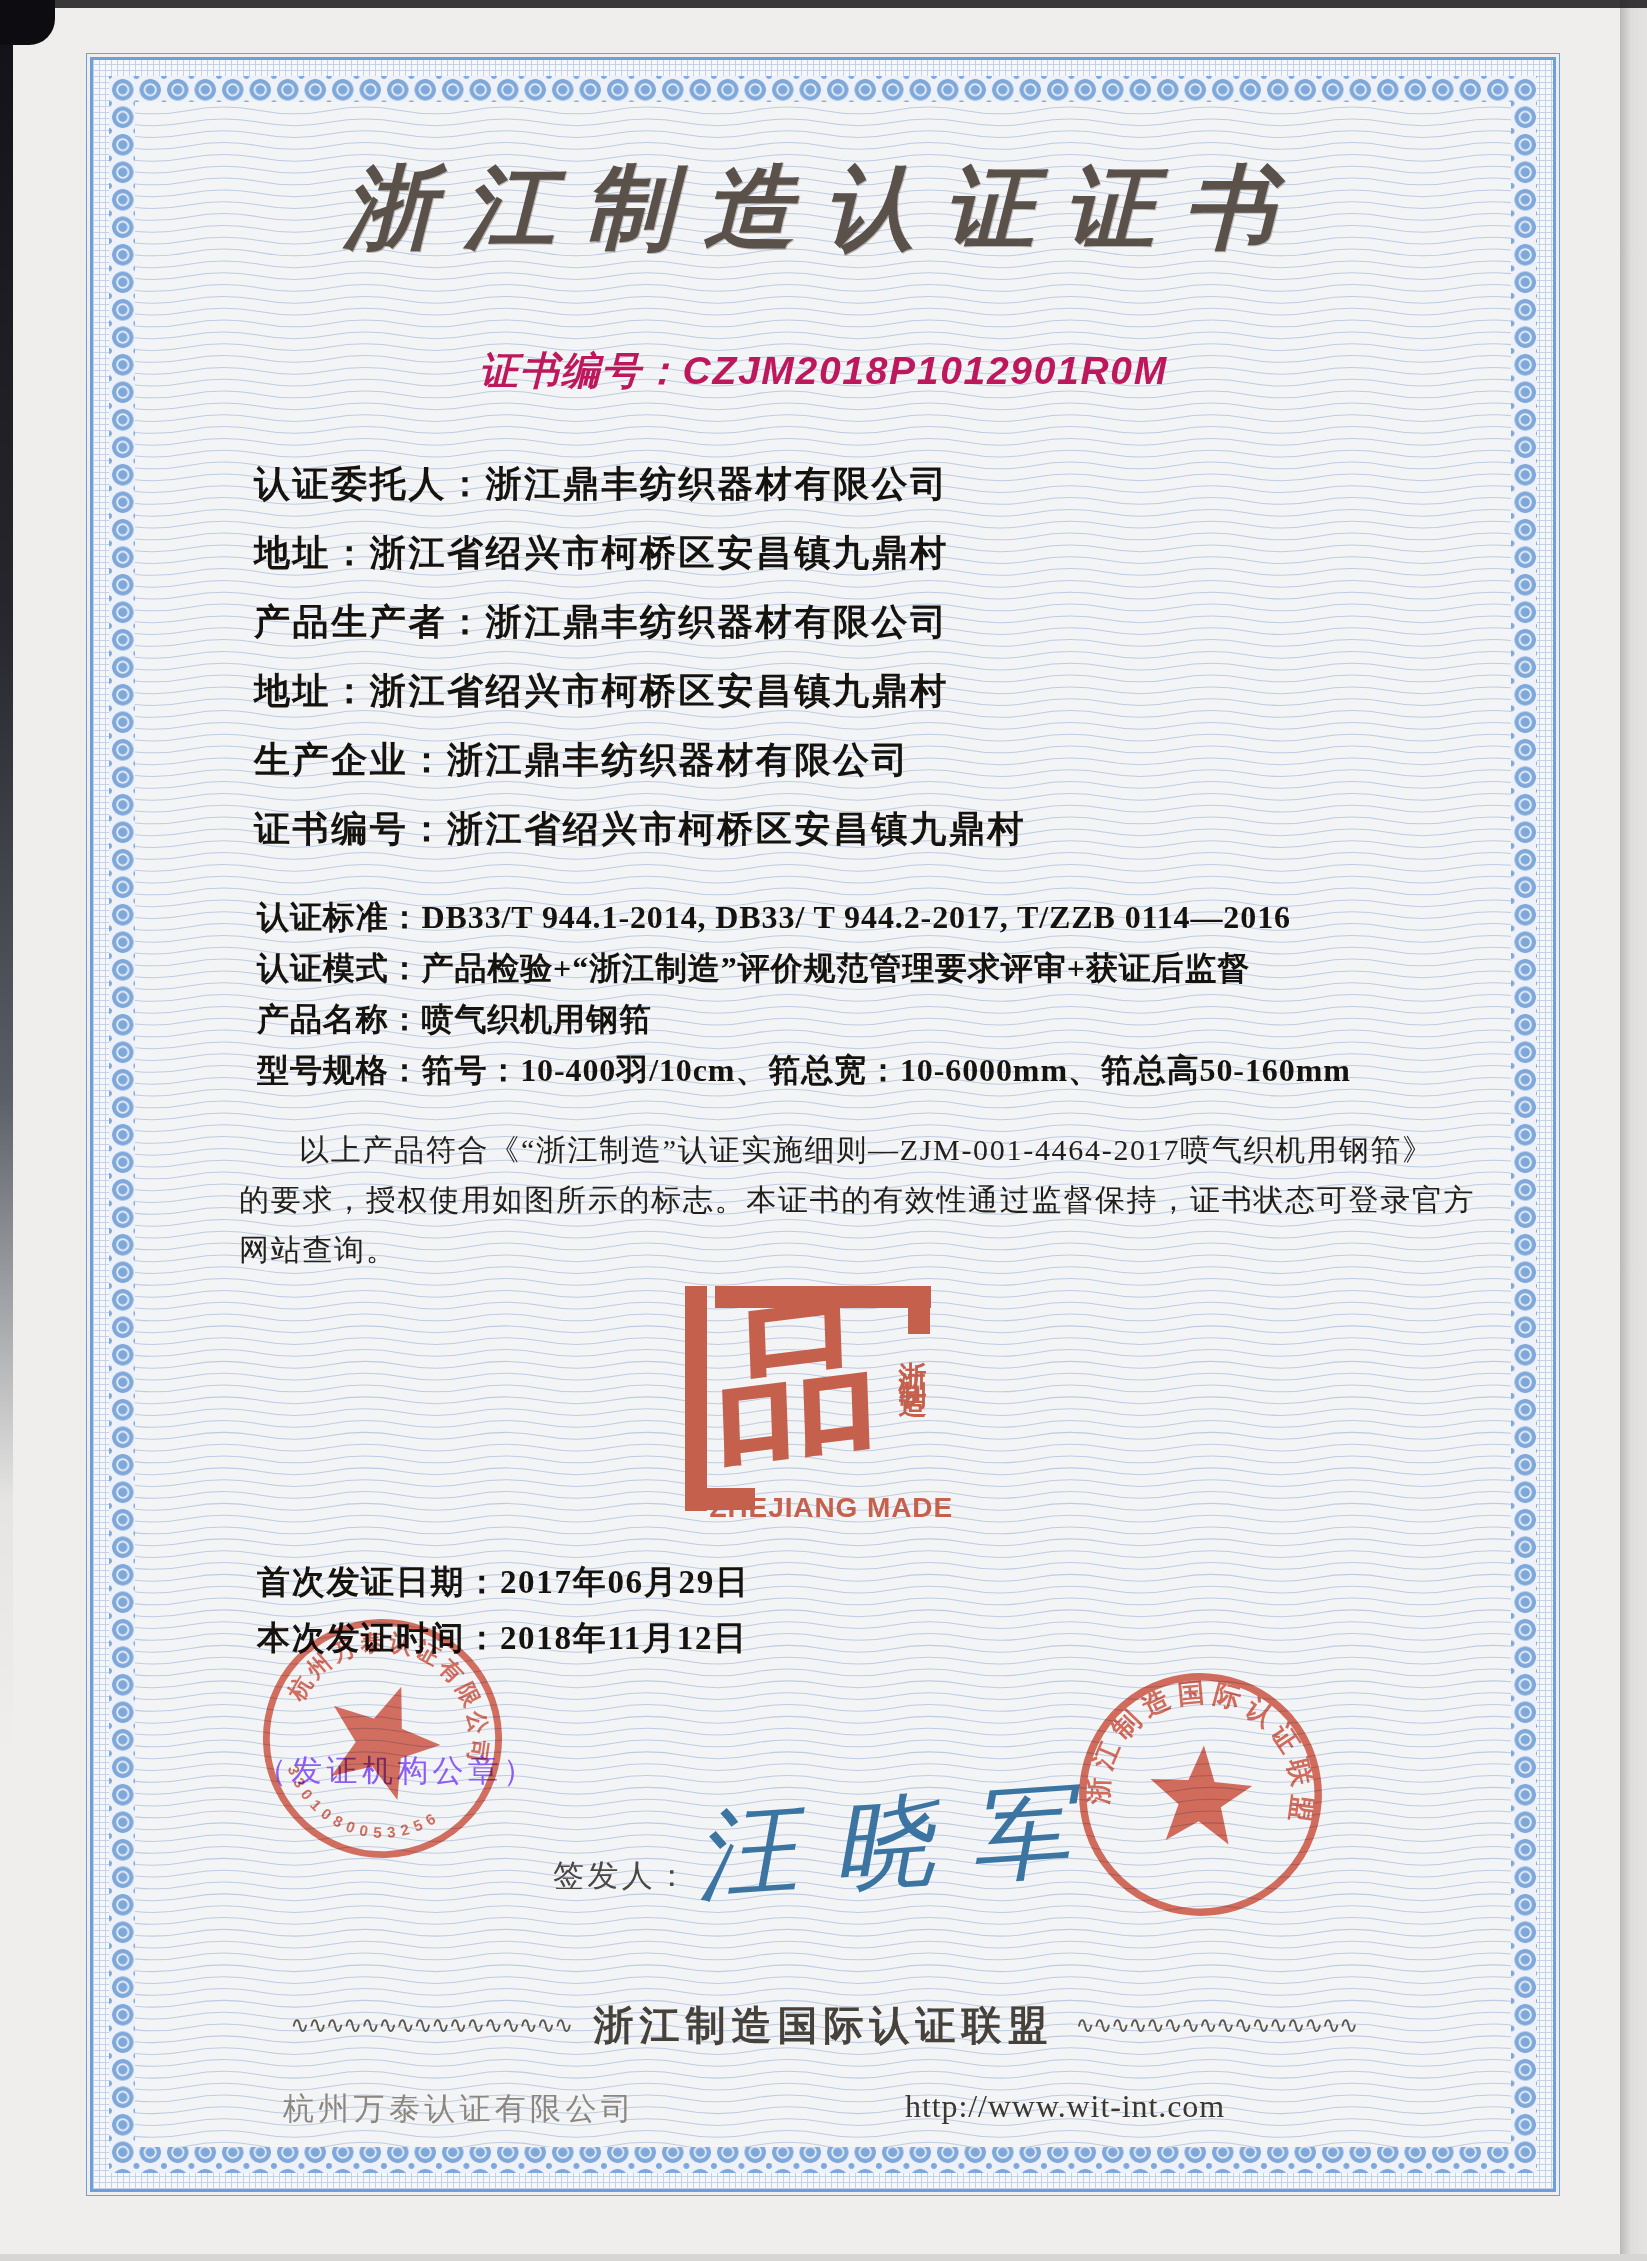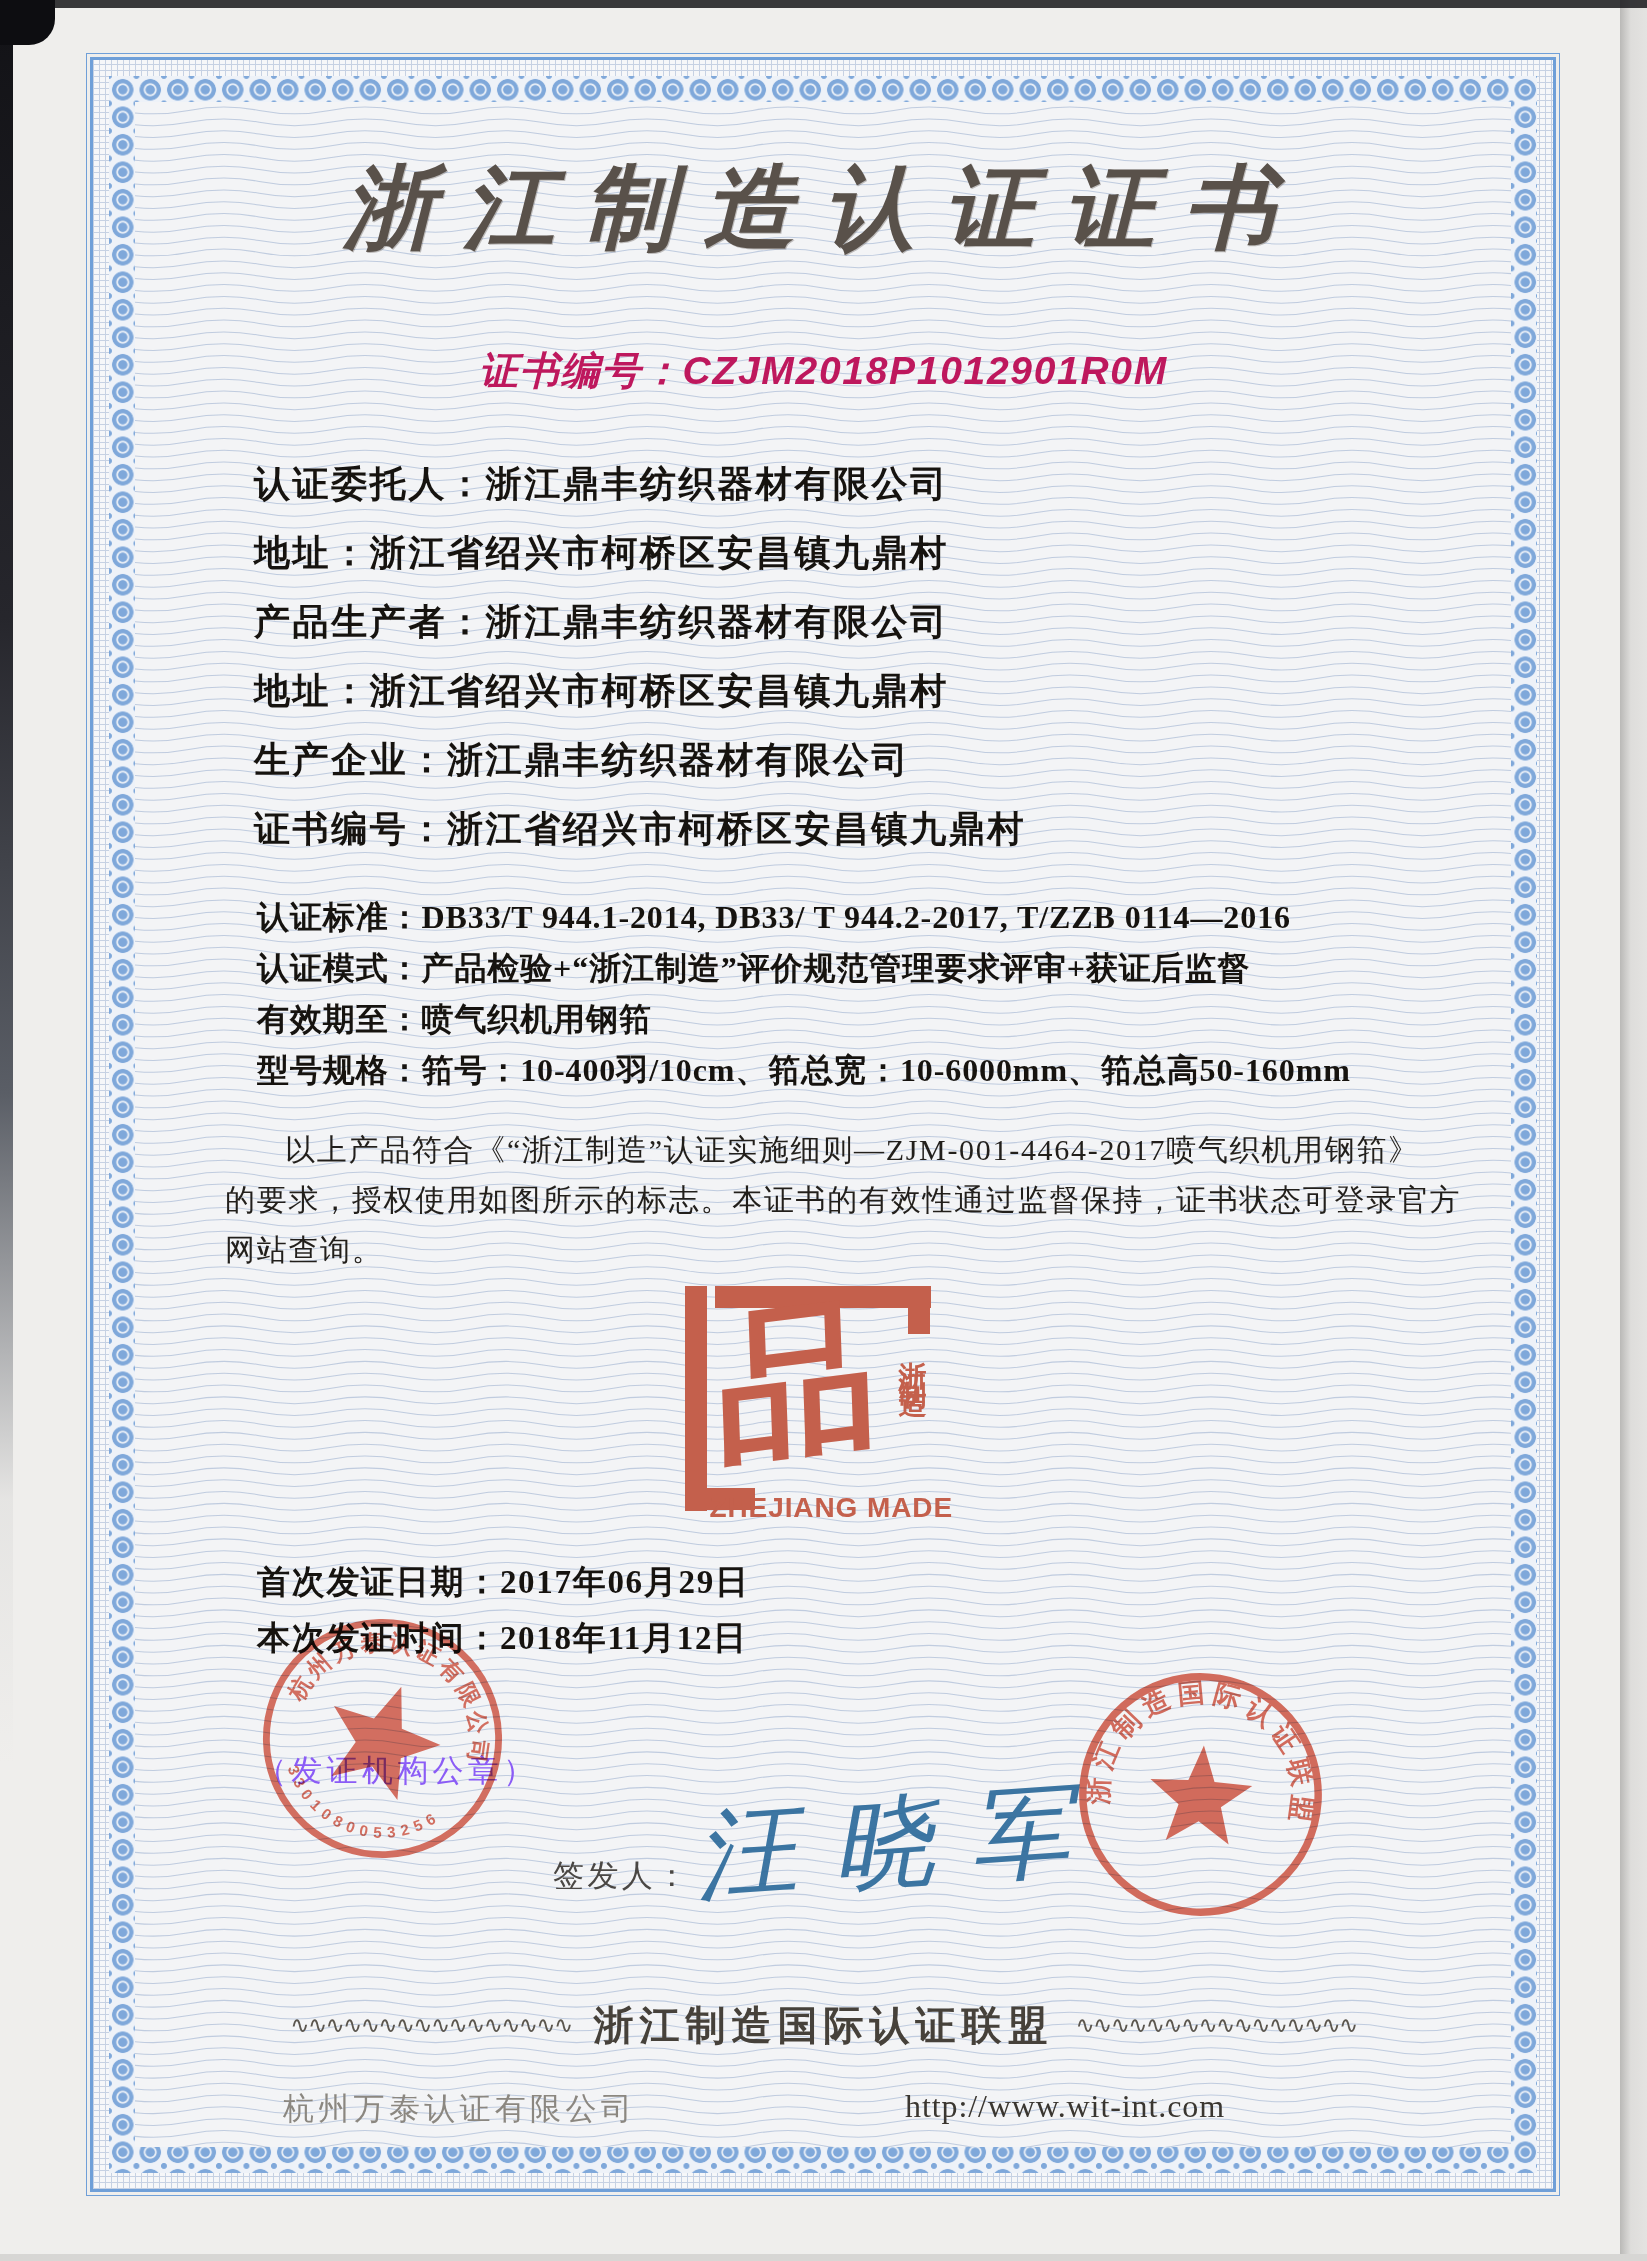--- a/index.html
+++ b/index.html
@@ -46,21 +46,21 @@
   .title{top:144px;left:0;width:100%;text-align:center;
     font-size:91px;line-height:129px;font-weight:bold;font-style:italic;
     letter-spacing:29px;color:#59514a;text-shadow:0.9px 0.9px 0 rgba(89,81,74,.35);}
   .certno{top:348px;left:0;width:100%;text-align:center;
     font-family:"Liberation Sans","DejaVu Sans",sans-serif;
     font-size:39px;line-height:45px;font-weight:bold;color:#be185d;letter-spacing:1.7px;font-style:italic;}
   .fields{top:450px;left:254px;font-size:36px;font-weight:bold;letter-spacing:2.6px;color:#16130f;}
   .fields div{height:69px;line-height:69px;white-space:nowrap;}
   .specs{top:892px;left:257px;font-size:32px;font-weight:bold;letter-spacing:0.9px;color:#16130f;}
   .specs div{height:51px;line-height:51px;white-space:nowrap;}
-  .statement{top:1125px;left:225px;font-size:30px;letter-spacing:1.7px;color:#221f1b;}
+  .statement{top:1125px;left:239px;font-size:30px;letter-spacing:1.7px;color:#221f1b;}
   .statement div{height:50px;line-height:50px;white-space:nowrap;}
   .statement div:first-child{text-indent:2em;}
   .dates{top:1554px;left:257px;font-size:33px;font-weight:bold;letter-spacing:1.7px;color:#16130f;z-index:2;}
   .dates div{height:56px;line-height:56px;white-space:nowrap;}
   .seal-note{top:1750px;left:256px;font-size:31px;letter-spacing:4.3px;color:#8b5cf6;z-index:2;}
   .signer-label{top:1855px;left:553px;font-size:31px;letter-spacing:3.4px;color:#4a4744;z-index:2;}
   .signature{top:1777px;left:695px;width:463px;font-size:101px;line-height:129px;
     color:#2d6b9b;font-style:italic;letter-spacing:36px;white-space:nowrap;
     transform:rotate(-4deg);opacity:.92;z-index:4;}
 
@@ -297,21 +297,21 @@
     <div>地址：浙江省绍兴市柯桥区安昌镇九鼎村</div>
     <div>产品生产者：浙江鼎丰纺织器材有限公司</div>
     <div>地址：浙江省绍兴市柯桥区安昌镇九鼎村</div>
     <div>生产企业：浙江鼎丰纺织器材有限公司</div>
     <div>证书编号：浙江省绍兴市柯桥区安昌镇九鼎村</div>
   </div>
 
   <div class="abs specs">
     <div>认证标准：DB33/T 944.1-2014, DB33/ T 944.2-2017, T/ZZB 0114—2016</div>
     <div>认证模式：产品检验+“浙江制造”评价规范管理要求评审+获证后监督</div>
-    <div>有效期至：喷气织机用钢筘</div>
+    <div>产品名称：喷气织机用钢筘</div>
     <div>型号规格：筘号：10-400羽/10cm、筘总宽：10-6000mm、筘总高50-160mm</div>
   </div>
 
   <div class="abs statement">
     <div>以上产品符合《“浙江制造”认证实施细则—ZJM-001-4464-2017喷气织机用钢筘》</div>
     <div>的要求，授权使用如图所示的标志。本证书的有效性通过监督保持，证书状态可登录官方</div>
     <div>网站查询。</div>
   </div>
 
   <div class="abs logo">

